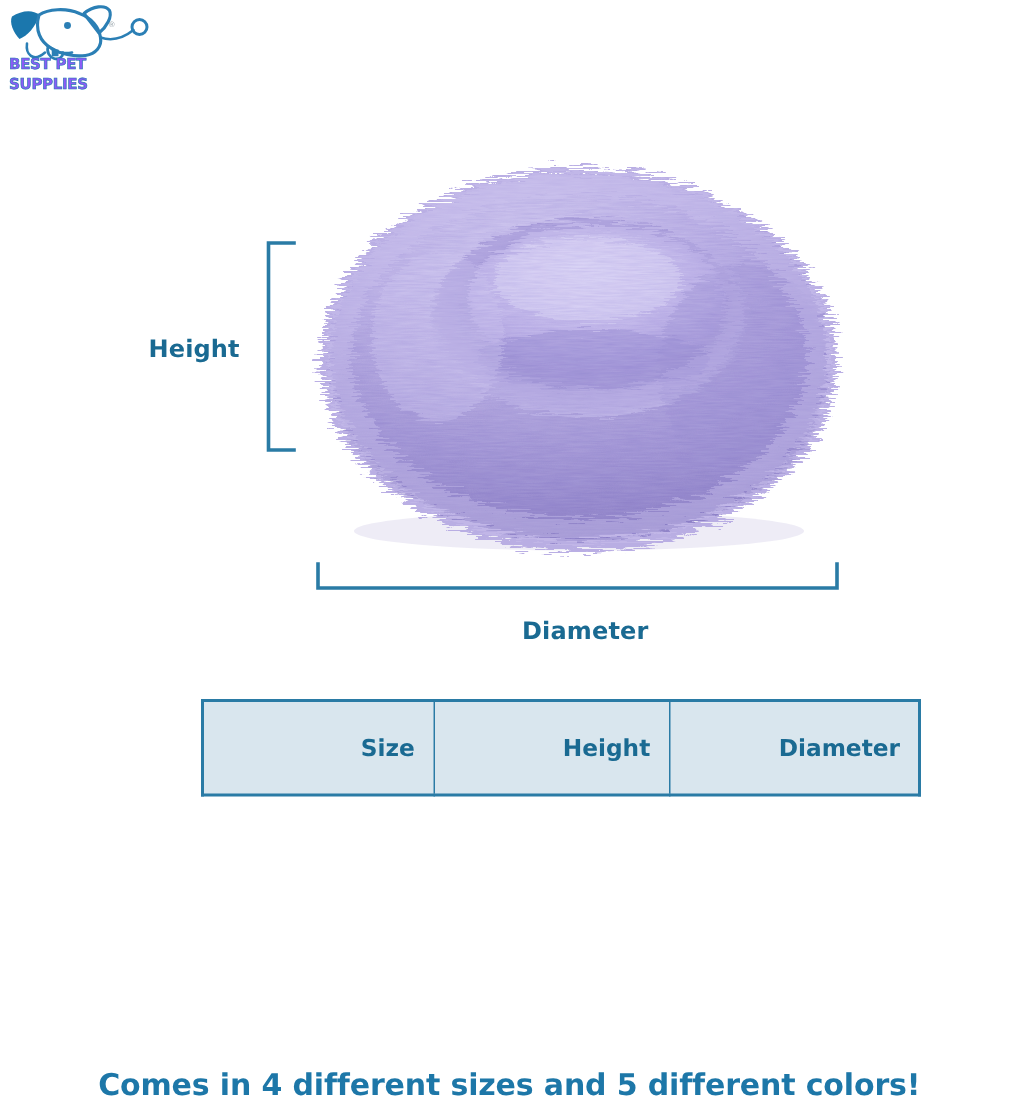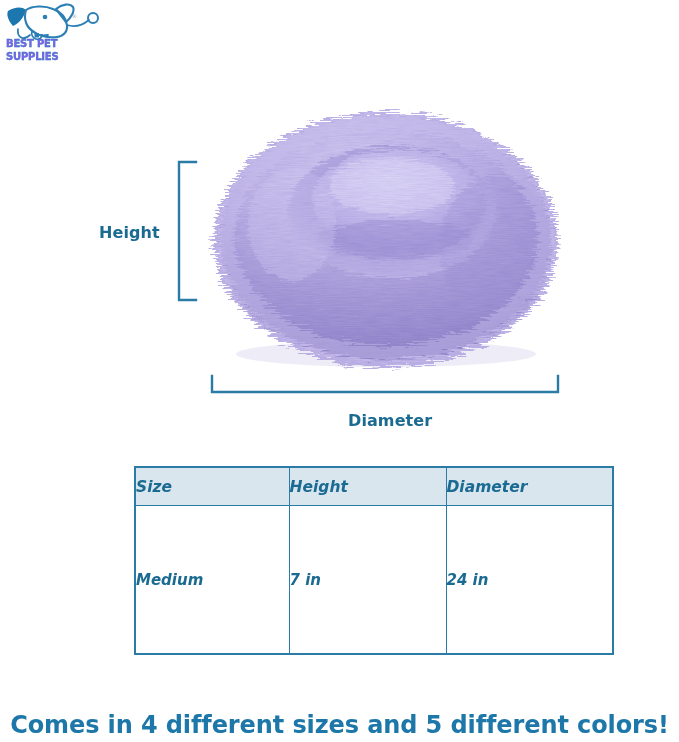--- a/index.html
+++ b/index.html
@@ -104,48 +104,47 @@
     border-collapse: collapse;
     table-layout: fixed;
     border: 2px solid #2a7ba5;
   }
   table.size-table col.c-size   { width: 154px; }
   table.size-table col.c-height { width: 157px; }
   table.size-table col.c-diam   { width: 167px; }
   table.size-table th,
   table.size-table td {
     border: 1.5px solid #2a7ba5;
-    text-align: left;
+    text-align: right;
     vertical-align: middle;
     color: #1a6a92;
     font-weight: 700;
     font-family: "DejaVu Sans", sans-serif;
-    padding: 0;
-    font-style: italic;
+    padding: 12px;
   }
   table.size-table thead th {
     background: #d9e6ee;
     height: 37px;
     font-size: 15.5px;
   }
   table.size-table tbody td {
     background: #ffffff;
     height: 37.5px;
     font-size: 15px;
   }
 
   
   #tagline {
     position: absolute;
     left: 0;
     top: 711px;
     width: 679px;
     text-align: center;
     color: #1d77a8;
-    font-size: 24px;
+    font-size: 20px;
     font-weight: 700;
     font-family: "DejaVu Sans", sans-serif;
     letter-spacing: -0.1px;
     white-space: nowrap;
   }
 </style>
 </head>
 <body>
 
 <div id="brand-logo">
@@ -264,22 +263,17 @@
         <col class="c-diam">
     </colgroup>
     <thead>
       <tr>
         <th>Size</th>
         <th>Height</th>
         <th>Diameter</th>
       </tr>
     </thead>
     <tbody>
-      <tr>
-        <td>Medium</td>
-        <td>7 in</td>
-        <td>24 in</td>
-      </tr>
     </tbody>
   </table>
 </div>
 
 <div id="tagline">Comes in 4 different sizes and 5 different colors!</div>
 
 </body></html>

